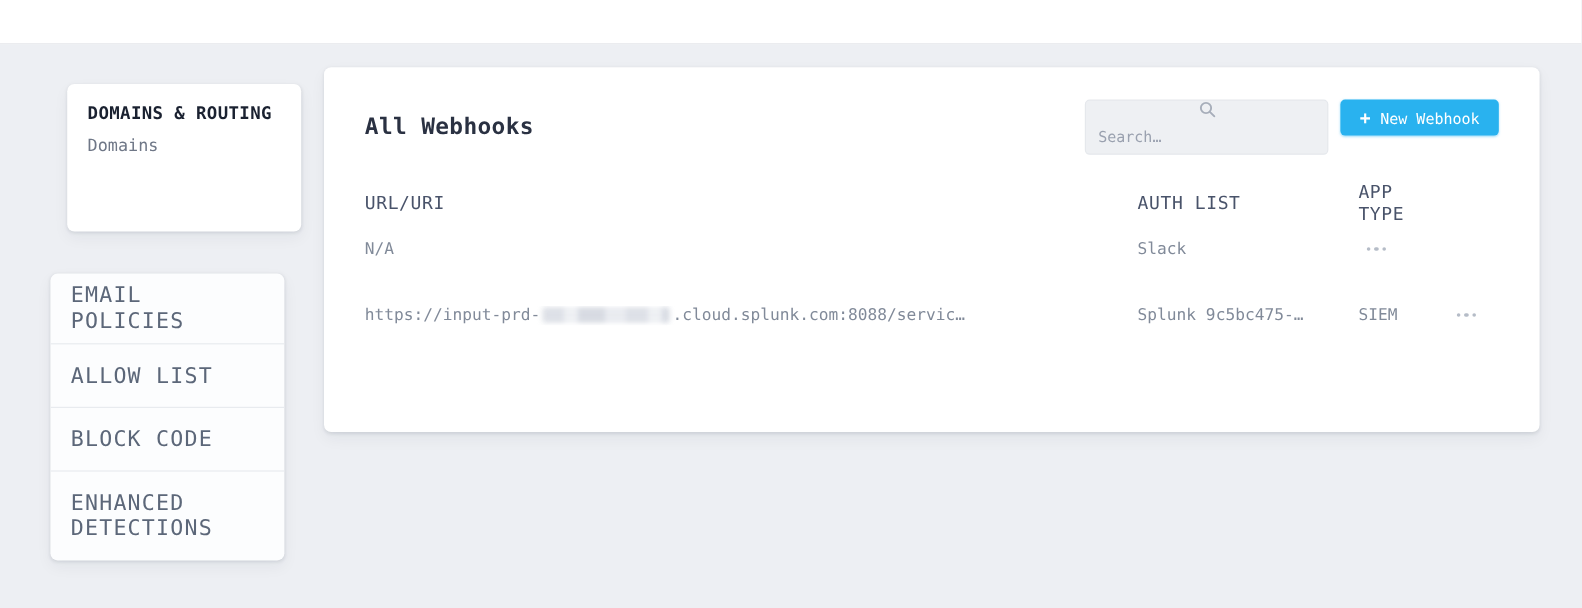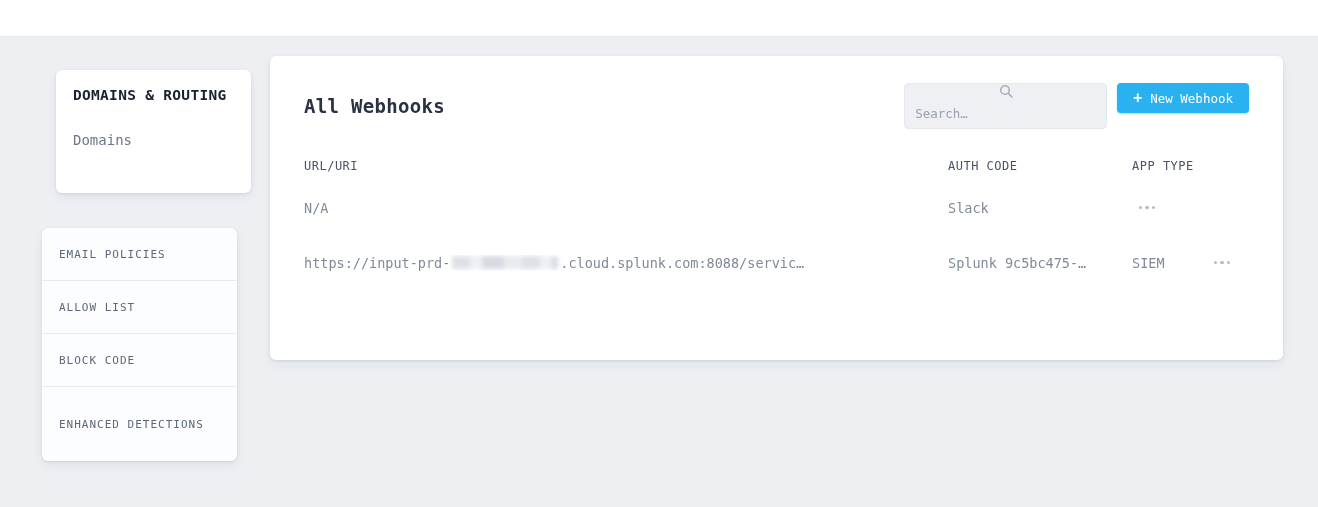--- a/index.html
+++ b/index.html
@@ -40,36 +40,36 @@
   }
   .routing-card{
     position:absolute;left:56px;top:70px;width:195px;height:123px;
     padding-top:18px;overflow:hidden;
   }
   .card-heading{
     padding:0 17px;font-size:14.5px;font-weight:bold;color:#1a2130;
     margin-bottom:12px;line-height:14px;letter-spacing:.3px;
   }
   .side-item{
-    position:relative;height:34px;display:flex;align-items:flex-end;
+    position:relative;height:34px;display:flex;align-items:flex-start;
     padding-left:17px;font-size:14px;color:#6f7787;cursor:pointer;
   }
   .side-item .active-bar{
     display:none;position:absolute;left:0;top:4px;bottom:4px;width:3px;
     background:var(--accent);border-radius:0 2px 2px 0;
   }
   .side-item.active{color:var(--accent);}
   .side-item.active .active-bar{display:block;}
   .sections-card{
     position:absolute;left:42px;top:228px;width:195px;
     background:#fcfdfe;overflow:hidden;
   }
   .section-item{
     min-height:53px;display:flex;align-items:center;padding:8px 17px;
-    font-size:11px;letter-spacing:1px;color:#5c6779;cursor:pointer;
+    font-size:18px;letter-spacing:1px;color:#5c6779;cursor:pointer;
     border-bottom:1px solid var(--divider);line-height:21px;
   }
   .section-item:last-child{border-bottom:none;min-height:74px;}
   
   .main-card{
     position:absolute;left:270px;top:56px;width:1013px;height:304px;
     padding:0 34px;overflow:hidden;
   }
   .toolbar{margin-top:35px;height:30px;display:flex;align-items:center;}
   .page-title{font-size:19px;font-weight:bold;color:#2a3142;letter-spacing:.3px;}
@@ -89,21 +89,21 @@
     background:var(--accent);color:#fff;font-family:inherit;font-size:12.5px;
     display:flex;align-items:center;gap:8px;white-space:nowrap;
     box-shadow:0 1px 2px rgba(41,178,239,.4);
   }
   .btn-primary .plus{font-size:15px;font-weight:bold;line-height:1;}
   
   .tbl{margin-top:30px;}
   .tbl-head,.tbl-row{
     display:grid;grid-template-columns:644px 184px 75px 1fr;align-items:center;
   }
-  .tbl-head{height:29px;font-size:12px;color:var(--head-text);letter-spacing:.5px;}
+  .tbl-head{height:29px;font-size:15px;color:var(--head-text);letter-spacing:.5px;}
   .tbl-row{
     height:55px;font-size:13.5px;color:var(--row-text);
     margin:0 -32px;padding:0 32px;
   }
   .url-cell{display:flex;align-items:center;white-space:nowrap;overflow:hidden;}
   .redacted{
     display:inline-block;height:13px;margin:0 2px;border-radius:2px;
     background:repeating-linear-gradient(90deg,
       #dcdfe6 0 18px,#edeff3 18px 30px,#d5d9e1 30px 52px,#e8eaef 52px 70px);
     filter:blur(2px);opacity:.95;flex:none;
@@ -170,21 +170,21 @@
       <button class="btn-primary">
         <span class="plus">+</span>
         <span>New Webhook</span>
       </button>
     </div>
   </div>
 
   <div class="tbl">
     <div class="tbl-head">
       <span>URL/URI</span>
-      <span>AUTH CODE</span>
+      <span>AUTH LIST</span>
       <span>APP TYPE</span>
       <span></span>
     </div>
     <div>
 
     <div class="tbl-row">
           <div>N/A</div>
           <div>Slack</div>
           <div class="menu-cell">
             <span class="dots">

